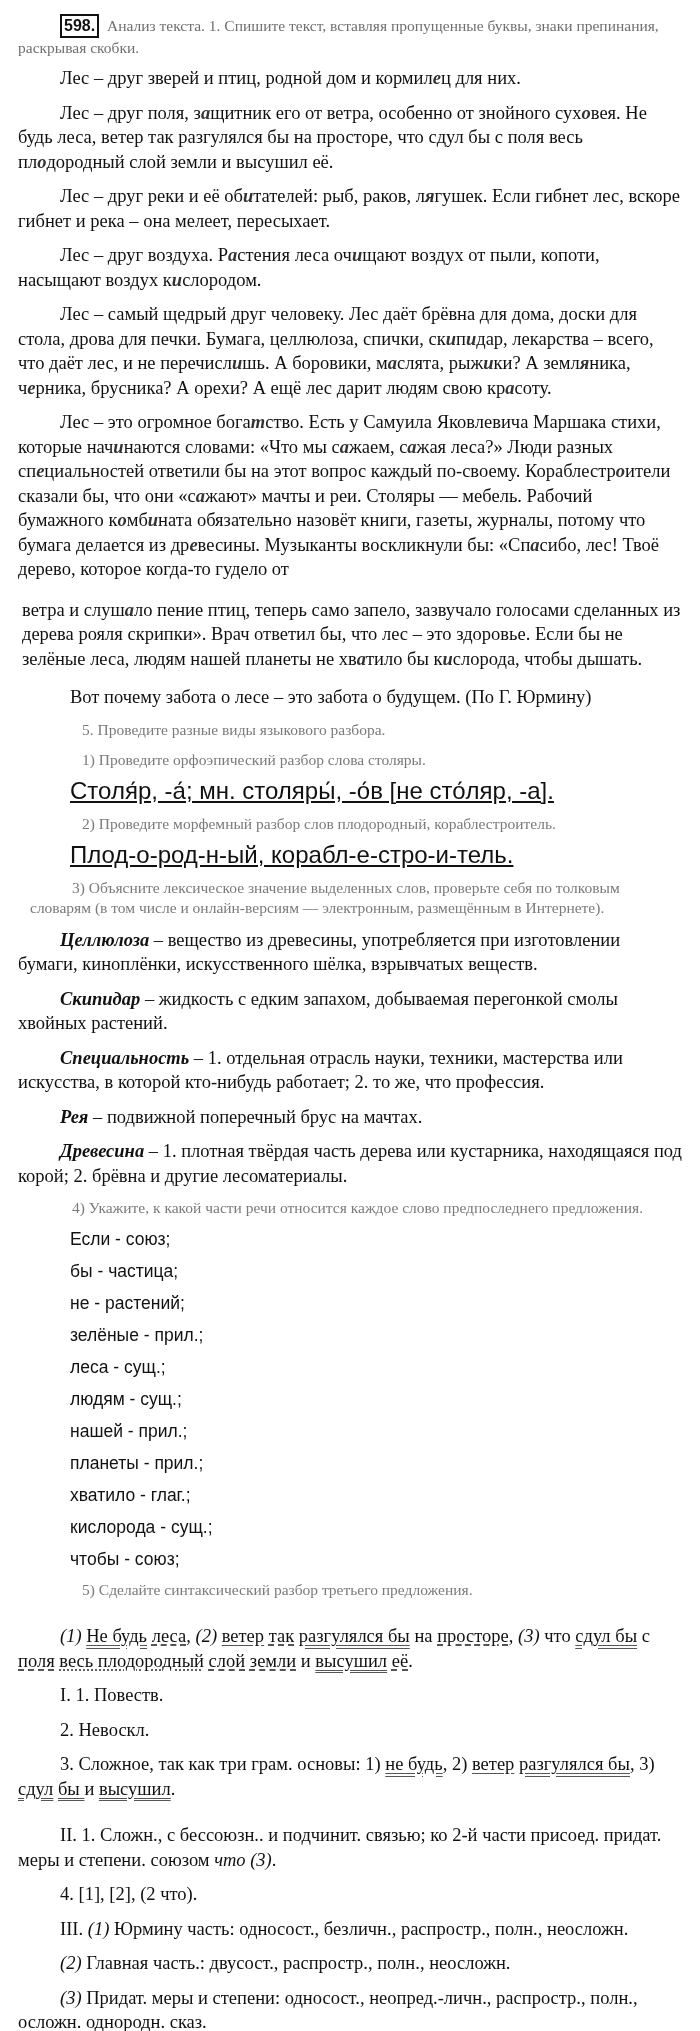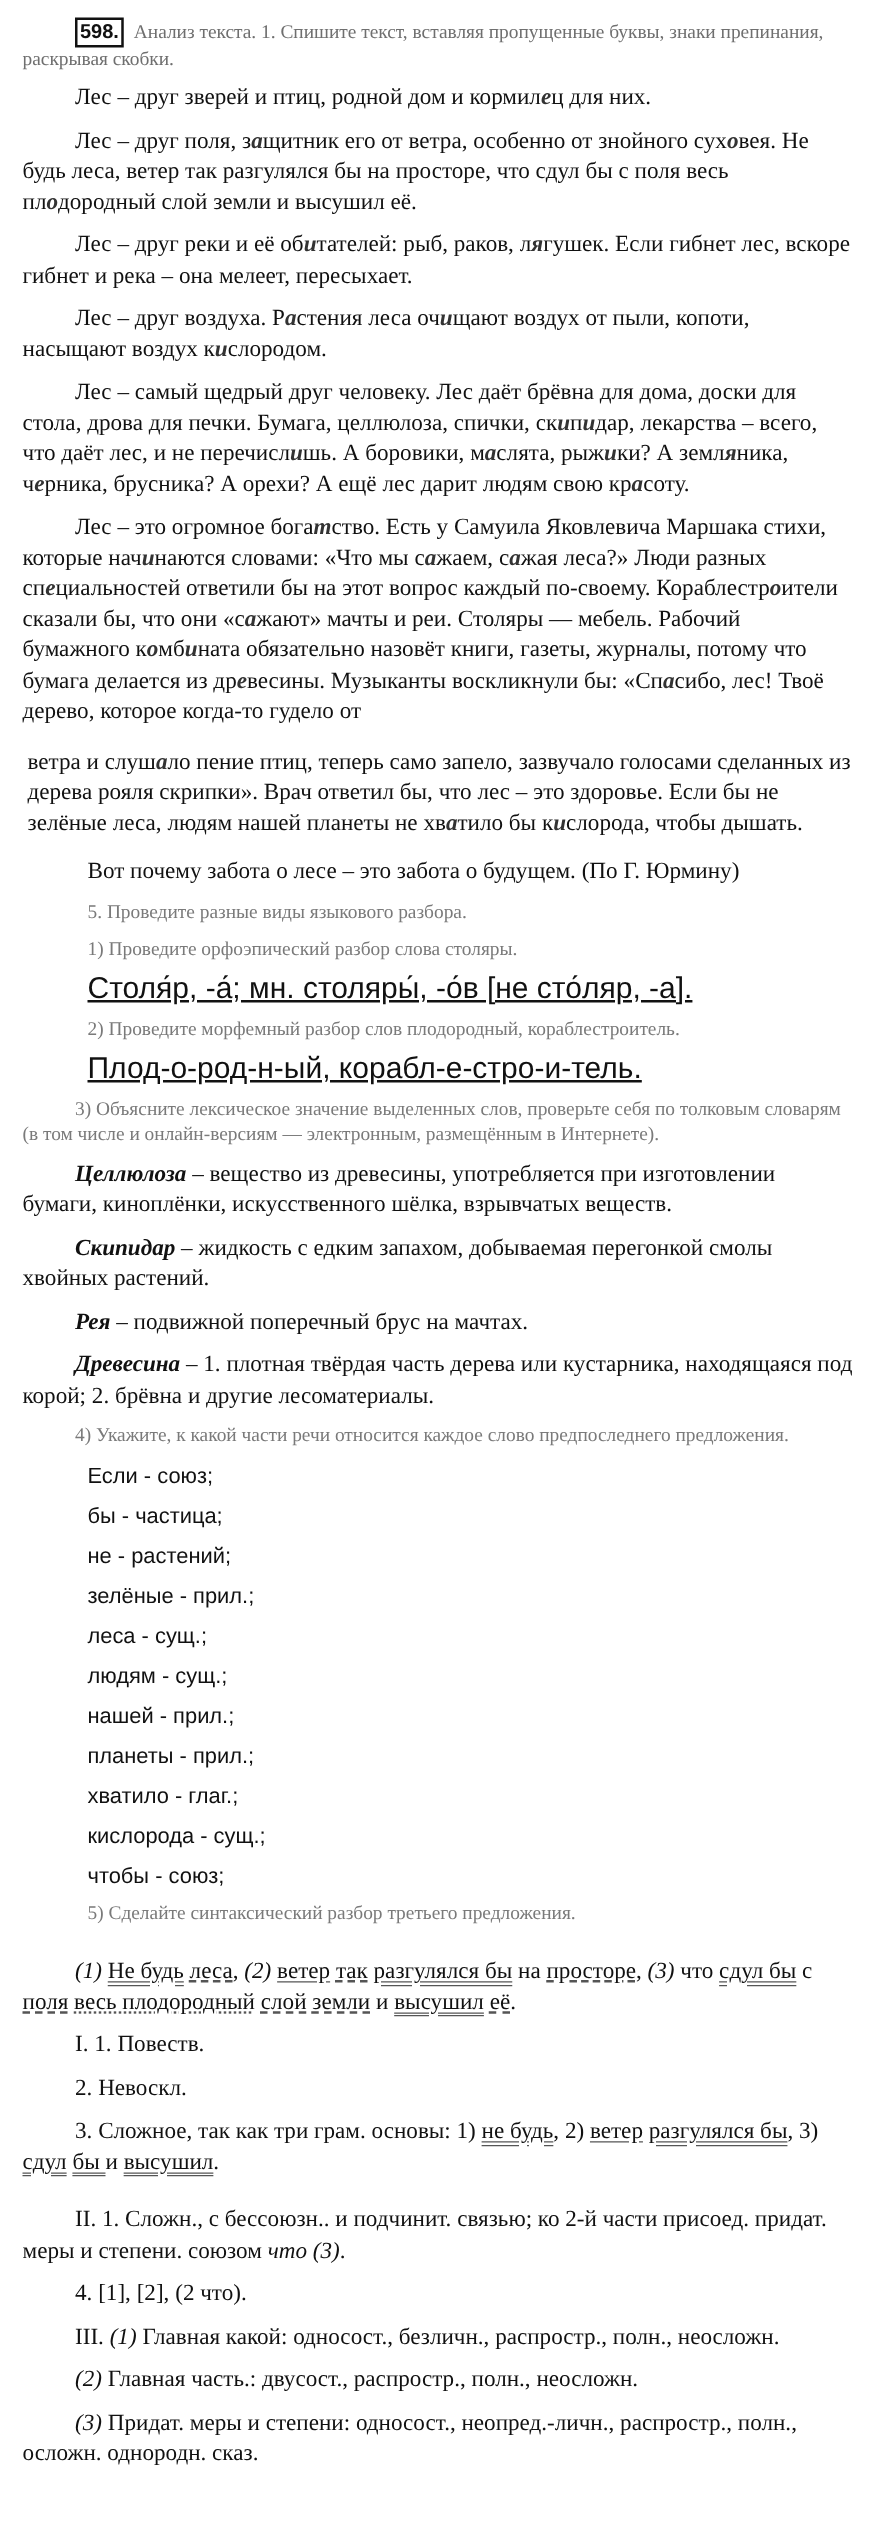--- a/index.html
+++ b/index.html
@@ -35,21 +35,21 @@
     line-height: 24.5px;
     text-indent: 42px;
     margin: 0 0 10px 0;
   }
   .mark { font-style: italic; font-weight: bold; color: #333; }
   .instr {
     font-size: 15.5px;
     color: #7a7a7a;
     line-height: 20px;
     text-indent: 42px;
-    margin: 0 0 10px 0;
+    margin: 0 0 10px 12px;
   }
   .answer {
     font-family: "Liberation Sans", sans-serif;
     font-size: 24px;
     padding-left: 52px;
     margin: 0 0 12px 0;
     line-height: 22px;
     text-decoration: underline;
   }
   .def-term { font-style: italic; font-weight: bold; }
@@ -93,20 +93,21 @@
   <p class="instr" style="text-indent:52px;">1) Проведите орфоэпический разбор слова столяры.</p>
   <p class="answer">Столя́р, -а́; мн. столяры́, -о́в [не сто́ляр, -а].</p>
 
   <p class="instr" style="text-indent:52px;">2) Проведите морфемный разбор слов плодородный, кораблестроитель.</p>
   <p class="answer">Плод-о-род-н-ый, корабл-е-стро-и-тель.</p>
 
   <p class="instr">3) Объясните лексическое значение выделенных слов, проверьте себя по толковым словарям (в том числе и онлайн-версиям — электронным, размещённым в Интернете).</p>
   <div id="definitions">
       <p class="p"><span class="def-term">Целлюлоза</span><span> – вещество из древесины, употребляется при изготовлении бумаги, киноплёнки, искусственного шёлка, взрывчатых веществ.</span></p>
       <p class="p"><span class="def-term">Скипидар</span><span> – жидкость с едким запахом, добываемая перегонкой смолы хвойных растений.</span></p>
+      <p class="p"><span class="def-term">Специальность</span><span> – 1. отдельная отрасль науки, техники, мастерства или искусства, в которой кто-нибудь работает; 2. то же, что профессия.</span></p>
       <p class="p"><span class="def-term">Рея</span><span> – подвижной поперечный брус на мачтах.</span></p>
       <p class="p"><span class="def-term">Древесина</span><span> – 1. плотная твёрдая часть дерева или кустарника, находящаяся под корой; 2. брёвна и другие лесоматериалы.</span></p>
     </div>
 
   <p class="instr">4) Укажите, к какой части речи относится каждое слово предпоследнего предложения.</p>
   <div id="pos-list" class="pos-list">
       <div class="pos-item">Если - союз;</div>
       <div class="pos-item">бы - частица;</div>
       <div class="pos-item">не - растений;</div>
       <div class="pos-item">зелёные - прил.;</div>
@@ -125,21 +126,21 @@
 
   <p class="p">I. 1. Повеств.</p>
   <p class="p">2. Невоскл.</p>
   <p class="p" id="analysis-I3" style="margin-bottom:22px;">3. Сложное, так как три грам. основы: 1) <span class="u2">не будь</span>, 2) <span class="u1">ветер</span> <span class="u2">разгулялся бы</span>, 3) <span class="u2">сдул</span> <span class="u2">бы </span>и <span class="u2">высушил</span>.</p>
 
   <p class="p">
     <span>II. 1. Сложн., с бессоюзн.. и подчинит. связью; ко 2-й части присоед. придат. меры и степени. союзом </span><span class="ital">что (3)</span><span>.</span>
   </p>
   <p class="p">4. [1], [2], (2 что).</p>
   <p class="p">
-    <span>III. </span><span class="ital">(1)</span><span> Главная какой: односост., безличн., распростр., полн., неосложн.</span>
+    <span>III. </span><span class="ital">(1)</span><span> Юрмину часть: односост., безличн., распростр., полн., неосложн.</span>
   </p>
   <p class="p">
     <span class="ital">(2)</span><span> Главная часть.: двусост., распростр., полн., неосложн.</span>
   </p>
   <p class="p">
     <span class="ital">(3)</span><span> Придат. меры и степени: односост., неопред.-личн., распростр., полн., осложн. однородн. сказ.</span>
   </p>
 </div>
 
 </body></html>

